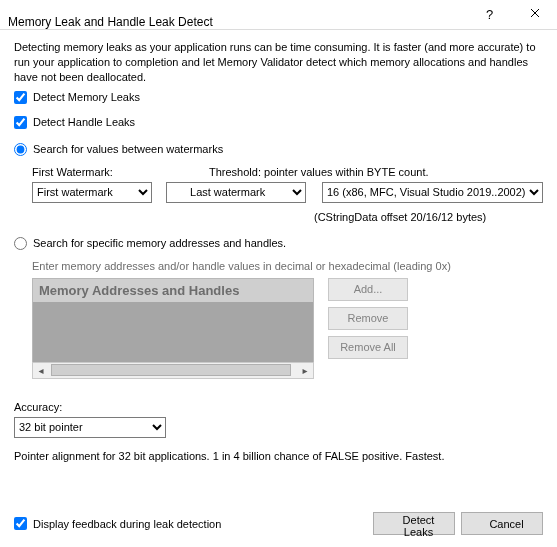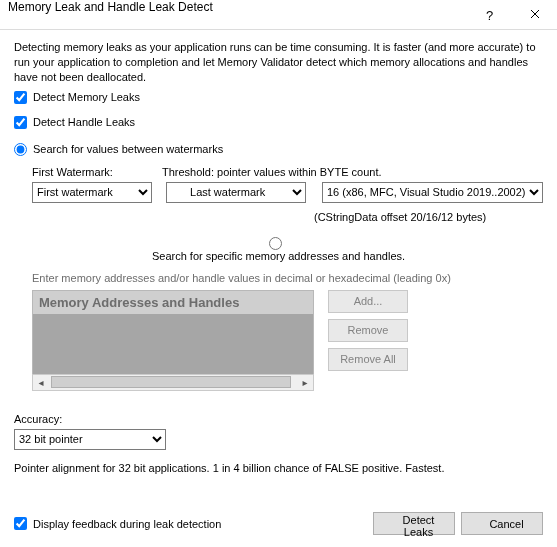--- a/index.html
+++ b/index.html
@@ -9,36 +9,36 @@
     font-size: 11px;
     background: #fff;
     color: #000;
     width: 557px;
     height: 547px;
     overflow: hidden;
   }
   .titlebar {
     height: 30px;
     display: flex;
-    align-items: flex-start;
+    align-items: flex-end;
     padding-left: 8px;
     border-bottom: 1px solid #dcdcdc;
   }
   .titlebar .title { flex: 1; font-size: 12px; }
   .titlebar .btn { width: 45px; height: 30px; display:flex; align-items:center; justify-content:center; }
   .titlebar .help { font-size: 13px; }
   .titlebar .close svg { width: 10px; height: 10px; }
   .content { padding: 10px 14px 14px 14px; }
   .intro { line-height: 1.35; margin-bottom: 0; }
   .checkrow { display:flex; align-items:center; margin: 6px 0 12px 0; }
   .checkrow input { margin: 0 6px 0 0; }
   .radiorow { display:flex; align-items:center; margin: 8px 0 10px 0; }
   .radiorow input { margin: 0 6px 0 0; }
   .watermark-block { margin-left: 18px; }
-  .labels { display:flex; }
+  .labels { display:flex;gap:47px; }
   .labels .col1 { width: 130px; }
   .labels .col2 { width: 152px; }
   .labels .col3 { flex:1; }
   .selects { display:flex; margin-top:4px;gap:8px; }
   select {
     font-family: inherit; font-size: 11px;
     border: 1px solid #7a7a7a;
     height: 21px;
     background: #fff;
   }
@@ -153,21 +153,21 @@
       <select class="col2s">
         <option>Last watermark</option>
       </select>
       <select class="col3s">
         <option>16 (x86, MFC, Visual Studio 2019..2002)</option>
       </select>
     </div>
     <div class="offset-note">(CStringData offset 20/16/12 bytes)</div>
   </div>
 
-  <label class="radiorow" style="margin-top:14px;flex-direction:column;">
+  <label class="radiorow" style="margin-top:14px;">
     <input type="radio" name="mode" style="">
     <span>Search for specific memory addresses and handles.</span>
   </label>
 
   <div class="addr-hint disabled">Enter memory addresses and/or handle values in decimal or hexadecimal (leading 0x)</div>
 
   <div class="addr-row">
     <div class="addr-panel">
       <div class="addr-head">Memory Addresses and Handles</div>
       <div class="addr-body"></div>

